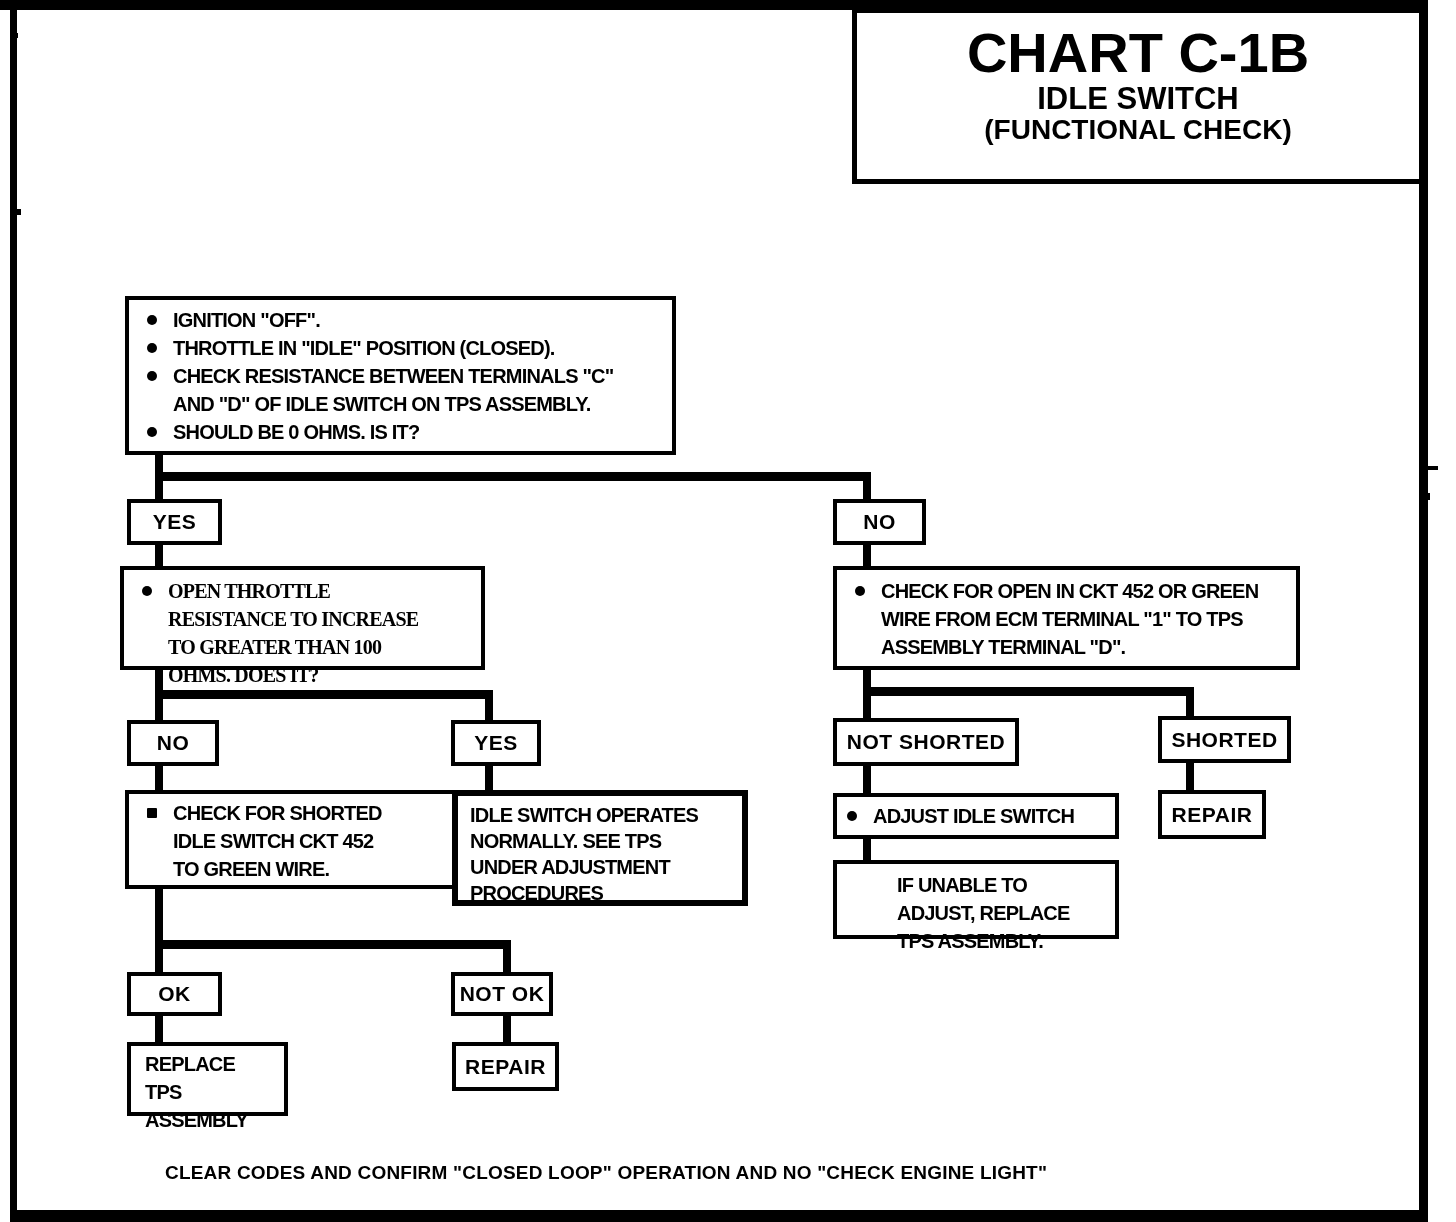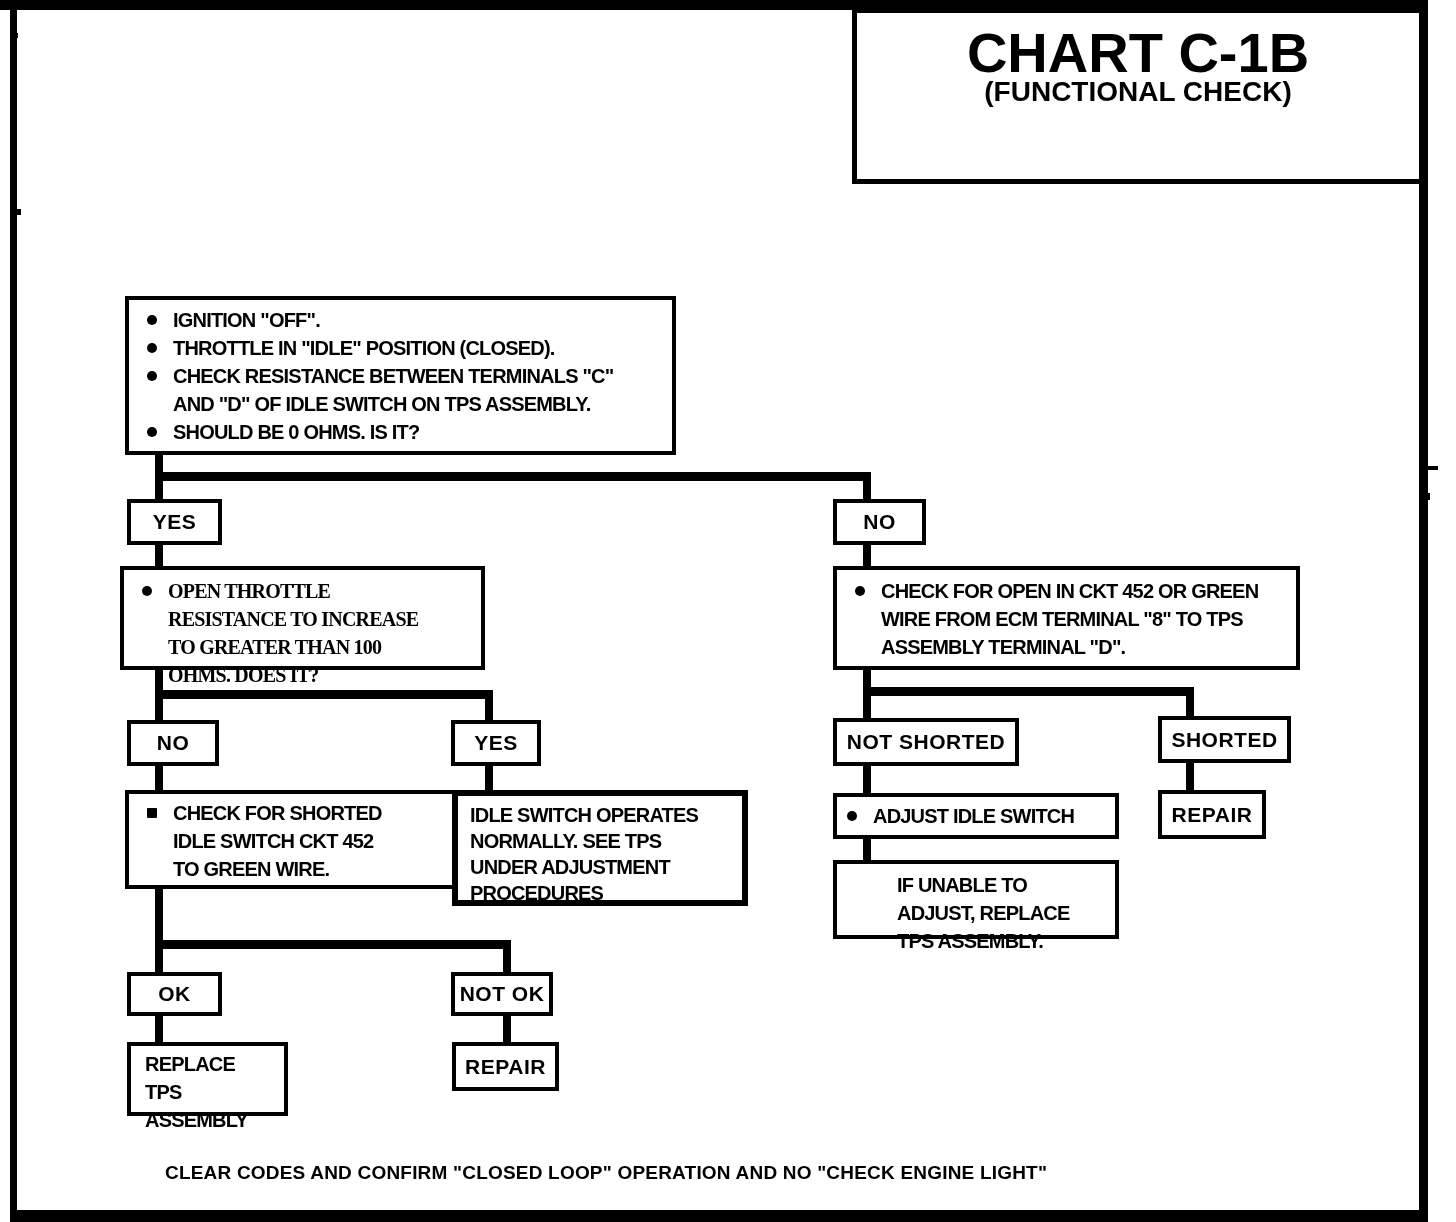--- a/index.html
+++ b/index.html
@@ -41,20 +41,21 @@
   <div class="frame" style="left:10px;top:0;width:7px;height:1222px;"></div>
   <div class="frame" style="left:1419px;top:0;width:9px;height:1222px;"></div>
   <div class="frame" style="left:10px;top:1210px;width:1418px;height:12px;"></div>
   <div class="frame" style="left:10px;top:33px;width:8px;height:5px;"></div>
   <div class="frame" style="left:10px;top:209px;width:11px;height:6px;"></div>
   <div class="frame" style="left:1428px;top:466px;width:10px;height:4px;"></div>
   <div class="frame" style="left:1422px;top:493px;width:8px;height:7px;"></div>
 
   <div id="title-box">
     <div id="title-main">CHART C-1B</div>
+    <div id="title-sub">IDLE SWITCH</div>
     <div id="title-sub2">(FUNCTIONAL CHECK)</div>
   </div>
 
   <div class="line" style="left:155px;top:452px;width:8px;height:48px;"></div>
   <div class="line" style="left:155px;top:472px;width:716px;height:9px;"></div>
   <div class="line" style="left:863px;top:472px;width:8px;height:28px;"></div>
   <div class="line" style="left:155px;top:545px;width:8px;height:22px;"></div>
   <div class="line" style="left:155px;top:668px;width:8px;height:52px;"></div>
   <div class="line" style="left:155px;top:690px;width:338px;height:9px;"></div>
   <div class="line" style="left:485px;top:690px;width:8px;height:30px;"></div>
@@ -129,21 +130,21 @@
   </div>
 
   <div class="box label" style="left:452px;top:1042px;width:107px;height:49px;">REPAIR</div>
 
   <div class="box label" style="left:833px;top:499px;width:93px;height:46px;">NO</div>
 
   <div class="box" style="left:833px;top:566px;width:467px;height:104px;">
     <div class="bullets" style="padding-top:7px;">
       <div class="brow">
         <span class="dot"></span>
-        <span class="btxt" style="max-width:380px;">CHECK FOR OPEN IN CKT 452 OR GREEN WIRE FROM ECM TERMINAL "8" TO TPS ASSEMBLY TERMINAL "D".</span>
+        <span class="btxt" style="max-width:380px;">CHECK FOR OPEN IN CKT 452 OR GREEN WIRE FROM ECM TERMINAL "1" TO TPS ASSEMBLY TERMINAL "D".</span>
       </div>
     </div>
   </div>
 
   <div class="box label" style="left:833px;top:718px;width:186px;height:48px;">NOT SHORTED</div>
   <div class="box label" style="left:1158px;top:716px;width:133px;height:47px;">SHORTED</div>
 
   <div class="box" style="left:833px;top:793px;width:286px;height:46px;">
     <div class="brow" style="padding-top:5px;">
       <span class="dot"></span>

